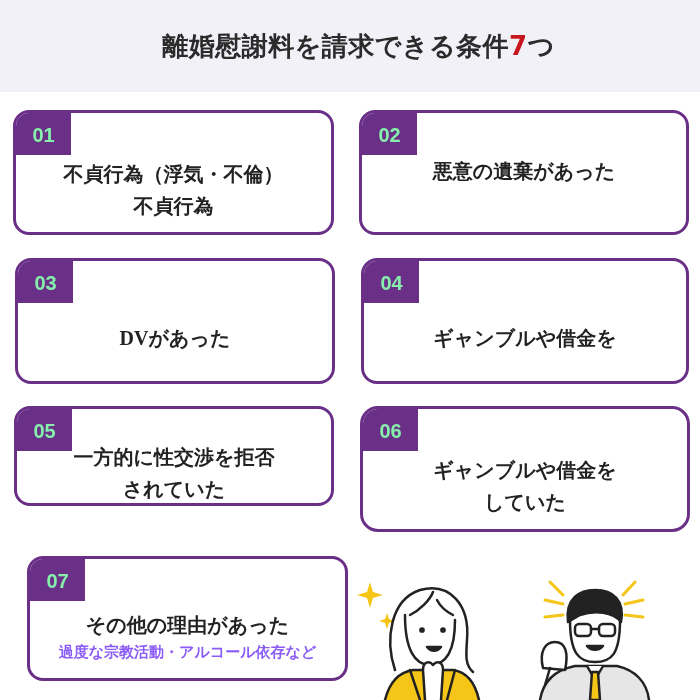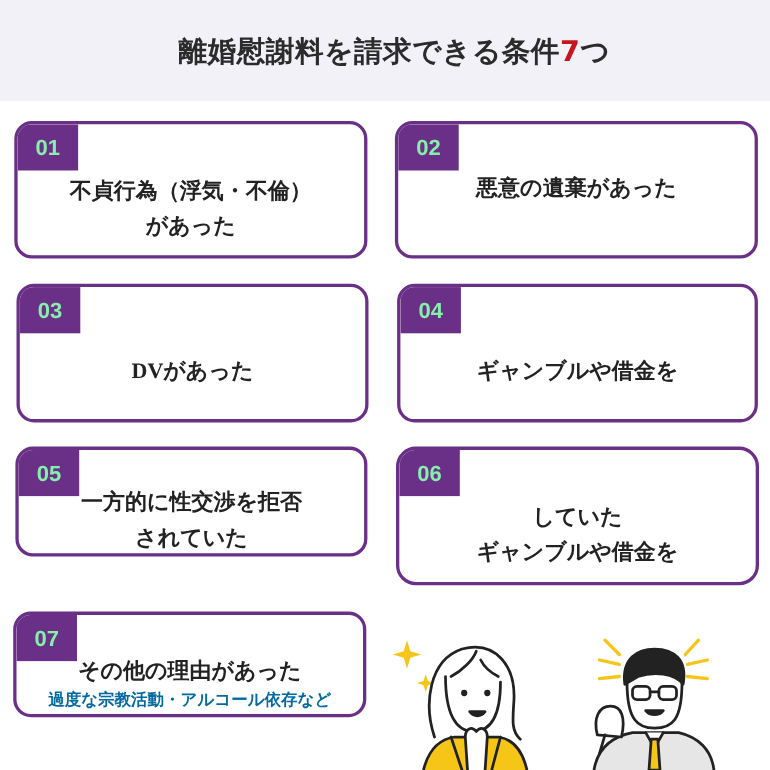--- a/index.html
+++ b/index.html
@@ -36,39 +36,39 @@
     .card-body {
       position: absolute; left: 0; right: 0; top: 34px; bottom: 0;
       display: flex; flex-direction: column; align-items: center; justify-content: center;
       text-align: center;
       font-family: Liberation Serif, serif;
     }
     .card-line {
       font-size: 20px; font-weight: bold; color: #222222; line-height: 32px; white-space: nowrap;
     }
     .card-sub {
-      font-size: 15px; font-weight: bold; color: #0369a1; line-height: 22px; white-space: nowrap;
+      font-size: 15px; font-weight: bold; color: #8b5cf6; line-height: 22px; white-space: nowrap;
     }
 
     .illustration {
       position: absolute; left: 355px; top: 560px; width: 345px; height: 140px;
     }
   </style>
 </head>
 <body>
 
 <div class="header">
   <h1 class="header-title"><span>離婚慰謝料を請求できる条件</span><span class="accent">7</span><span>つ</span></h1>
 </div>
 
 <div class="card" style="left:13px; top:110px; width:321px; height:125px;">
   <div class="badge">01</div>
   <div class="card-body">
     <div class="card-line">不貞行為（浮気・不倫）</div>
-    <div class="card-line">があった</div>
+    <div class="card-line">不貞行為</div>
   </div>
 </div>
 
 <div class="card" style="left:359px; top:110px; width:330px; height:125px;">
   <div class="badge">02</div>
   <div class="card-body" style="top:26px; justify-content:flex-start; padding-top:16px;">
     <div class="card-line">悪意の遺棄があった</div>
   </div>
 </div>
 
@@ -90,26 +90,26 @@
   <div class="badge">05</div>
   <div class="card-body">
     <div class="card-line">一方的に性交渉を拒否</div>
     <div class="card-line">されていた</div>
   </div>
 </div>
 
 <div class="card" style="left:360px; top:406px; width:330px; height:126px;border-radius:18px;">
   <div class="badge">06</div>
   <div class="card-body">
+    <div class="card-line">ギャンブルや借金を</div>
     <div class="card-line">していた</div>
-    <div class="card-line">ギャンブルや借金を</div>
   </div>
 </div>
 
-<div class="card" style="left:12px; top:556px; width:321px; height:96px;">
+<div class="card" style="left:27px; top:556px; width:321px; height:125px;">
   <div class="badge">07</div>
   <div class="card-body">
     <div class="card-line">その他の理由があった</div>
     <div class="card-sub">過度な宗教活動・アルコール依存など</div>
   </div>
 </div>
 
 <div class="illustration">
   <svg width="345" height="140" viewBox="0 0 345 140" xmlns="http://www.w3.org/2000/svg">
 

